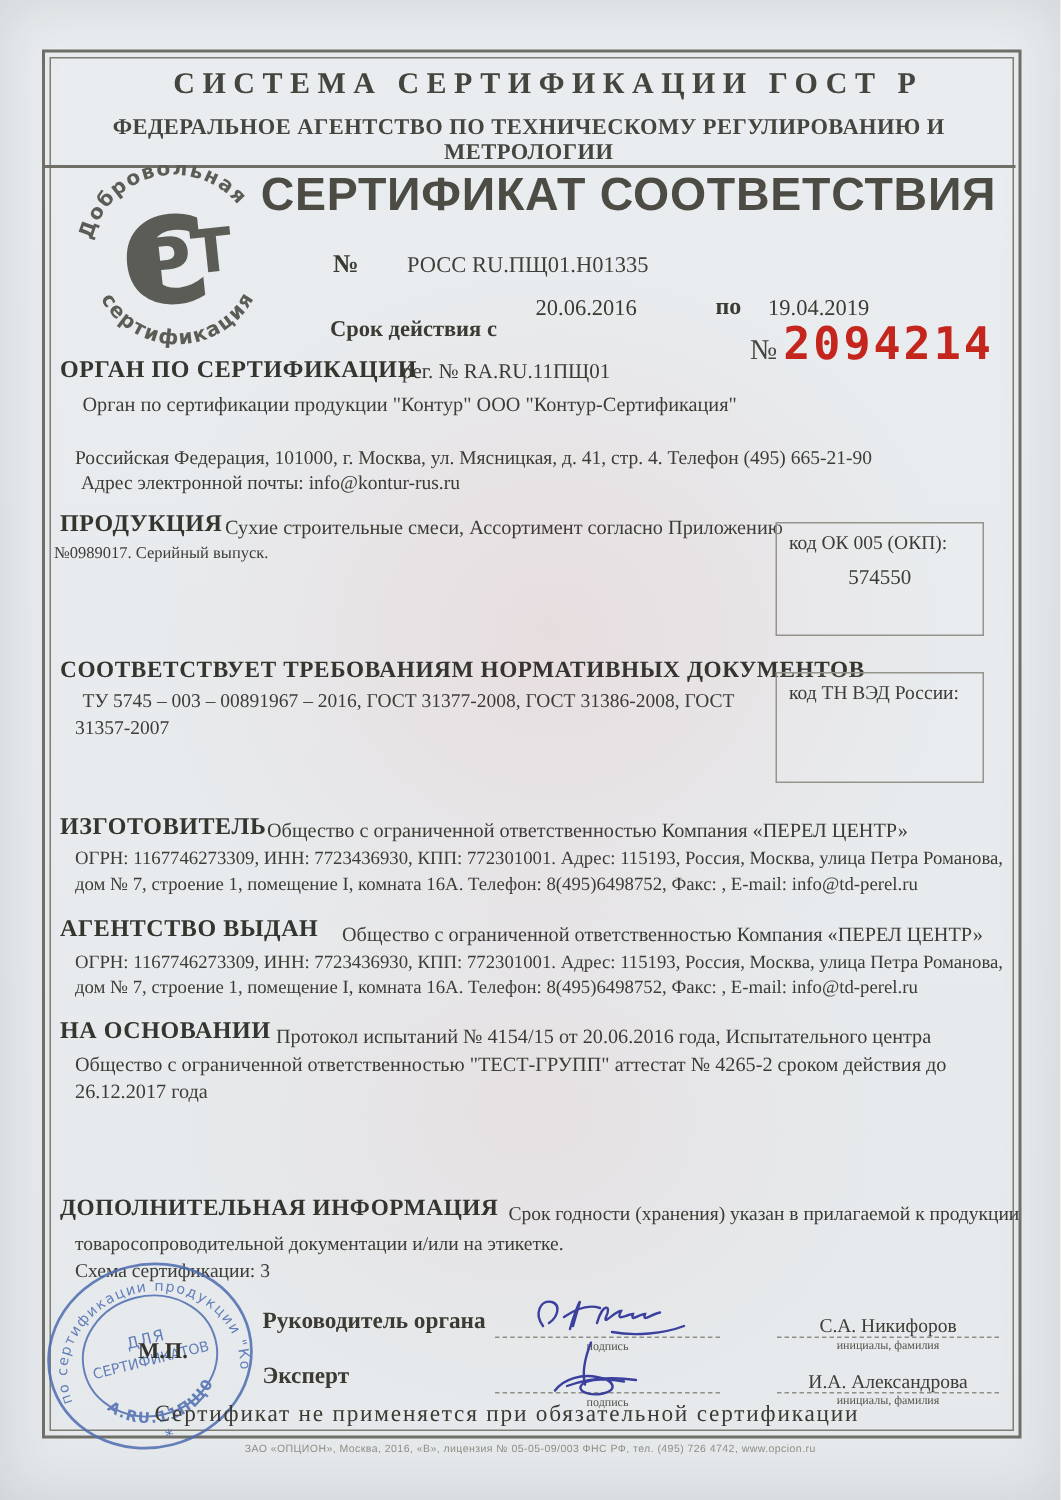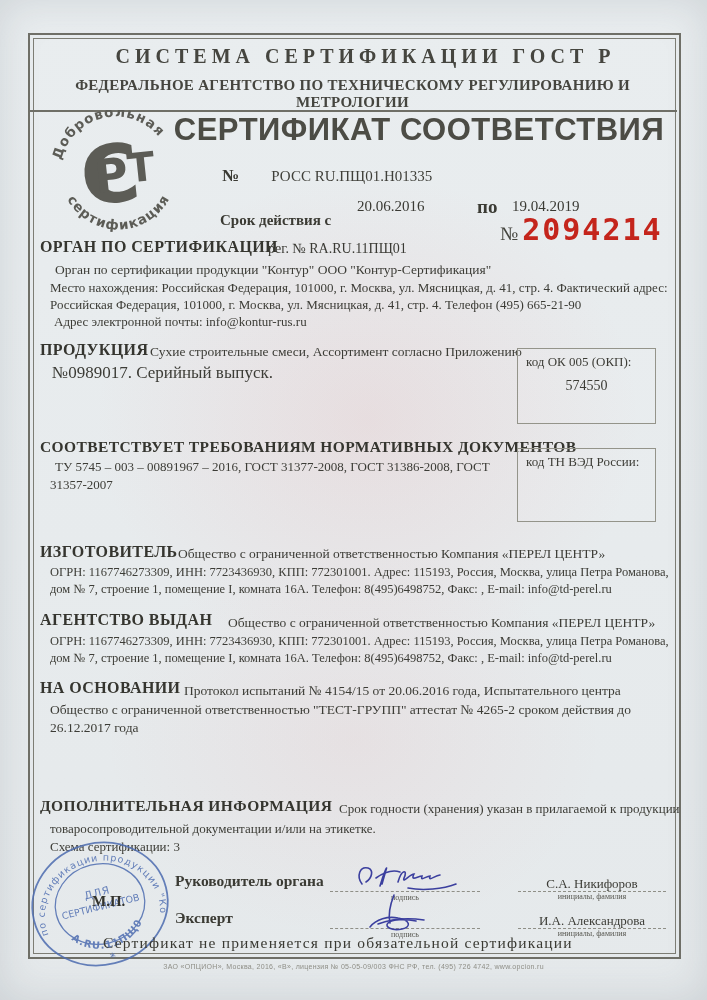--- a/index.html
+++ b/index.html
@@ -69,38 +69,37 @@
 
   <div class="title">СЕРТИФИКАТ СООТВЕТСТВИЯ</div>
 
   <div class="abs" style="left:222px;top:166px;font-size:17px;">
     <span class="lbl-b">№</span>
     <span style="font-size:15px;margin-left:28px;color:#3f3f39;">РОСС RU.ПЩ01.Н01335</span>
   </div>
 
   <div class="abs lbl-b" style="left:220px;top:196px;font-size:15px;margin-top:16px;">Срок действия  с</div>
   <div class="abs" style="left:357px;top:198px;font-size:15px;">20.06.2016</div>
-  <div class="abs lbl-b" style="left:477px;top:196px;font-size:19px;">по</div>
+  <div class="abs lbl-b" style="left:477px;top:196px;font-size:16px;">по</div>
   <div class="abs" style="left:512px;top:198px;font-size:15px;">19.04.2019</div>
 
   <div class="abs" style="left:500px;top:212px;width:162px;text-align:right;">
     <span style="font-size:19px;color:#45453f;">№</span>
     <span class="red-num">2094214</span>
   </div>
 
   <div class="abs sec-h" style="left:40px;top:238px;">ОРГАН ПО СЕРТИФИКАЦИИ</div>
   <div class="abs" style="left:268px;top:241px;font-size:14px;">рег. № RA.RU.11ПЩ01</div>
   <div class="abs body-t" style="left:55px;top:262px;font-size:13.5px;">Орган по сертификации продукции   "Контур" ООО "Контур-Сертификация"</div>
-  <div class="abs body-t" style="left:50px;top:280px;">Место нахождения: Российская Федерация, 101000, г. Москва, ул. Мясницкая, д. 41, стр. 4. Фактический адрес:</div>
   <div class="abs body-t" style="left:50px;top:297px;">Российская Федерация, 101000, г. Москва, ул. Мясницкая, д. 41, стр. 4. Телефон (495) 665-21-90</div>
   <div class="abs body-t" style="left:54px;top:314px;">Адрес электронной почты:  info@kontur-rus.ru</div>
 
   <div class="abs sec-h" style="left:40px;top:341px;">ПРОДУКЦИЯ</div>
   <div class="abs body-t" style="left:150px;top:344px;font-size:13.5px;">Сухие строительные смеси, Ассортимент согласно Приложению</div>
-  <div class="abs body-t" style="left:52px;top:363px;font-size:17px;">№0989017. Серийный выпуск.</div>
+  <div class="abs body-t" style="left:36px;top:363px;font-size:11px;">№0989017. Серийный выпуск.</div>
   <div class="code-box" style="left:517px;top:348px;height:74px;">
     <div class="cb-l">код ОК 005 (ОКП):</div>
     <div class="cb-v">574550</div>
   </div>
 
   <div class="abs sec-h" style="left:40px;top:438px;font-size:15.5px;">СООТВЕТСТВУЕТ ТРЕБОВАНИЯМ НОРМАТИВНЫХ ДОКУМЕНТОВ</div>
   <div class="abs body-t" style="left:55px;top:459px;">ТУ 5745 – 003 – 00891967 – 2016, ГОСТ 31377-2008, ГОСТ 31386-2008, ГОСТ</div>
   <div class="abs body-t" style="left:50px;top:477px;">31357-2007</div>
   <div class="code-box" style="left:517px;top:448px;height:72px;">
     <div class="cb-l">код ТН ВЭД России:</div>

